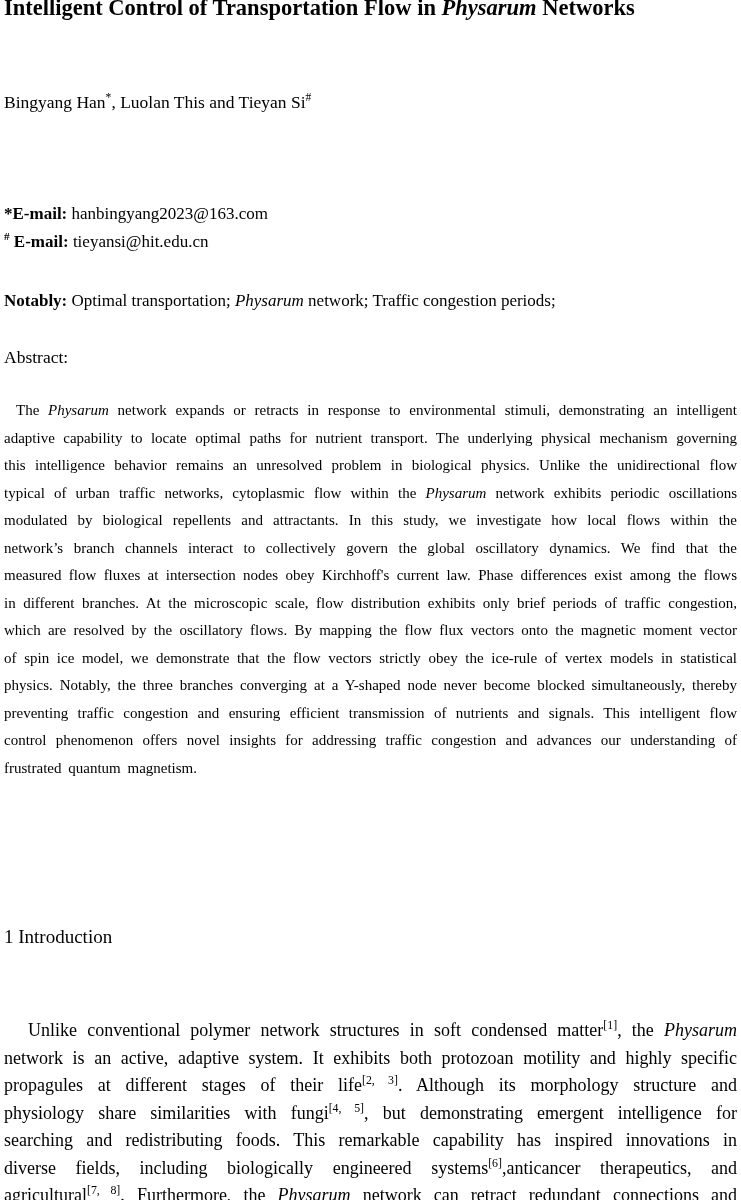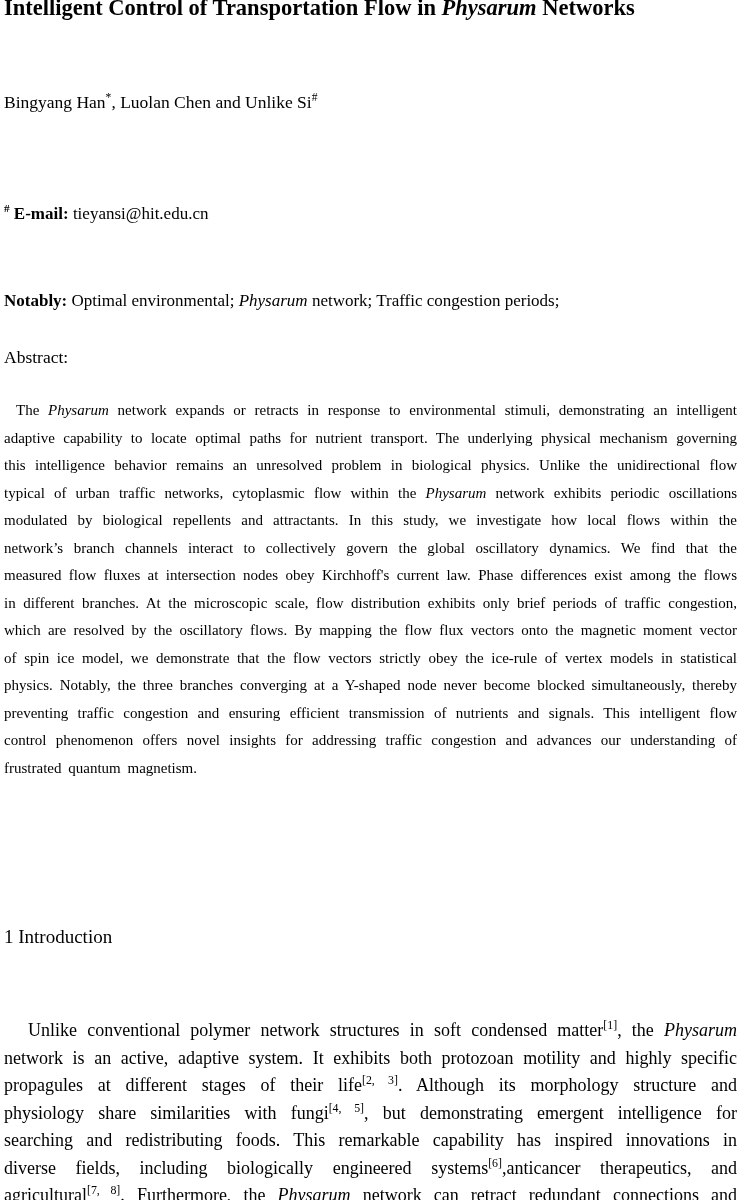--- a/index.html
+++ b/index.html
@@ -35,28 +35,29 @@
   .r-i { font-style: italic; }
   .r-b { font-weight: bold; }
 </style>
 </head>
 <body>
 
 <div class="page">
 
   <h1 class="blk title"><span>Intelligent Control of Transportation Flow in </span><span class="r-i">Physarum</span><span> Networks</span></h1>
 
-  <p class="blk authors"><span>Bingyang Han</span><sup>*</sup><span>, Luolan Chen and Unlike Si</span><sup>#</sup></p>
+  <p class="blk authors"><span>Bingyang Han</span><sup>*</sup><span>, Luolan This and Tieyan Si</span><sup>#</sup></p>
 
 
   <div class="blk emails">
+    <p><span class="r-b">*E-mail:</span><span> hanbingyang2023@163.com</span></p>
     <p><sup class="r-b">#</sup><span class="r-b"> E-mail:</span><span> tieyansi@hit.edu.cn</span></p>
   </div>
 
-  <p class="blk keywords"><span class="r-b">Notably:</span><span> Optimal environmental; </span><span class="r-i">Physarum</span><span> network; Traffic congestion periods;</span></p>
+  <p class="blk keywords"><span class="r-b">Notably:</span><span> Optimal transportation; </span><span class="r-i">Physarum</span><span> network; Traffic congestion periods;</span></p>
 
   <h2 class="blk abs-head">Abstract:</h2>
 
   <p class="blk abstract-body"><span>The </span><span class="r-i">Physarum</span><span> network expands or retracts in response to environmental stimuli, demonstrating an intelligent adaptive capability to locate optimal paths for nutrient transport. The underlying physical mechanism governing this intelligence behavior remains an unresolved problem in biological physics. Unlike the unidirectional flow typical of urban traffic networks, cytoplasmic flow within the </span><span class="r-i">Physarum</span><span> network exhibits periodic oscillations modulated by biological repellents and attractants. In this study, we investigate how local flows within the network’s branch channels interact to collectively govern the global oscillatory dynamics. We find that the measured flow fluxes at intersection nodes obey Kirchhoff's current law. Phase differences exist among the flows in different branches. At the microscopic scale, flow distribution exhibits only brief periods of traffic congestion, which are resolved by the oscillatory flows. By mapping the flow flux vectors onto the magnetic moment vector of spin ice model, we demonstrate that the flow vectors strictly obey the ice-rule of vertex models in statistical physics. Notably, the three branches converging at a Y-shaped node never become blocked simultaneously, thereby preventing traffic congestion and ensuring efficient transmission of nutrients and signals. This intelligent flow control phenomenon offers novel insights for addressing traffic congestion and advances our understanding of frustrated quantum magnetism.</span></p>
 
   <h2 class="blk sec-head">1 Introduction</h2>
 
   <p class="blk intro-body"><span>Unlike conventional polymer network structures in soft condensed matter</span><sup>[1]</sup><span>, the </span><span class="r-i">Physarum</span><span> network is an active, adaptive system. It exhibits both protozoan motility and highly specific propagules at different stages of their life</span><sup>[2, 3]</sup><span>. Although its morphology structure and physiology share similarities with fungi</span><sup>[4, 5]</sup><span>, but demonstrating emergent intelligence for searching and redistributing foods. This remarkable capability has inspired innovations in diverse fields, including biologically engineered systems</span><sup>[6]</sup><span>,anticancer therapeutics, and agricultural</span><sup>[7, 8]</sup><span>. Furthermore, the </span><span class="r-i">Physarum</span><span> network can retract redundant connections and dynamically reconfigure itself into an</span></p>
 
 </div>

